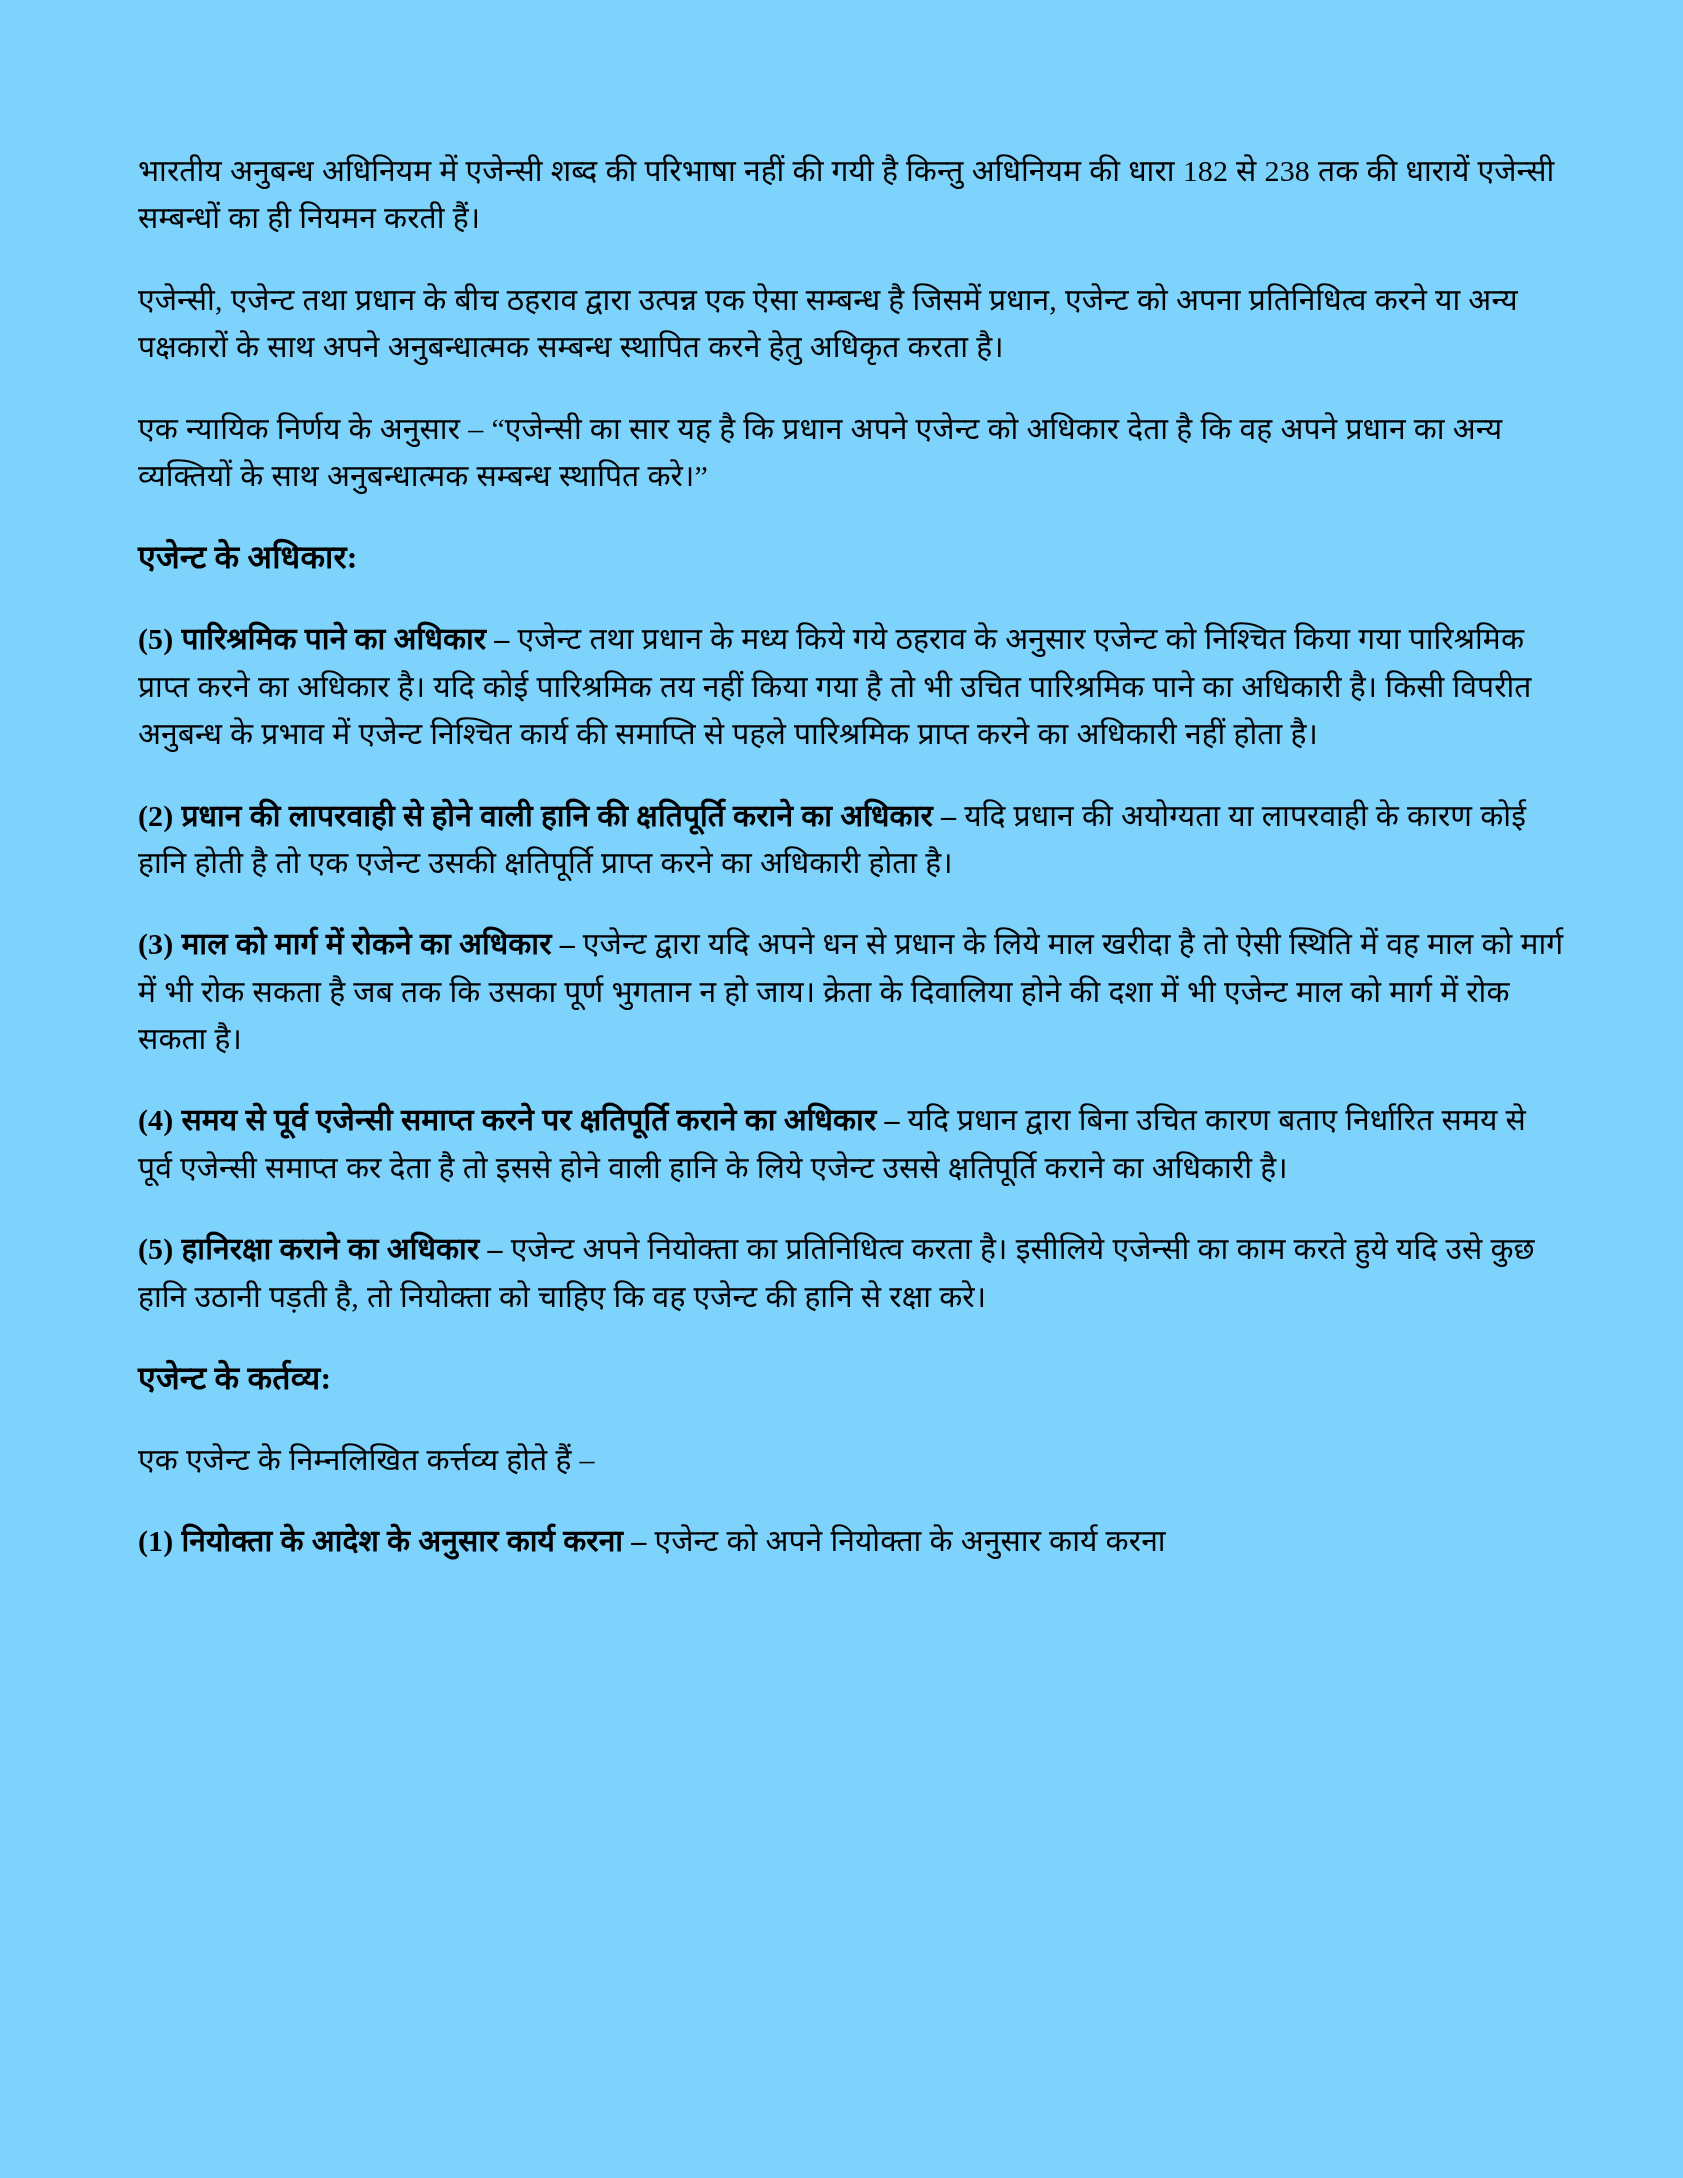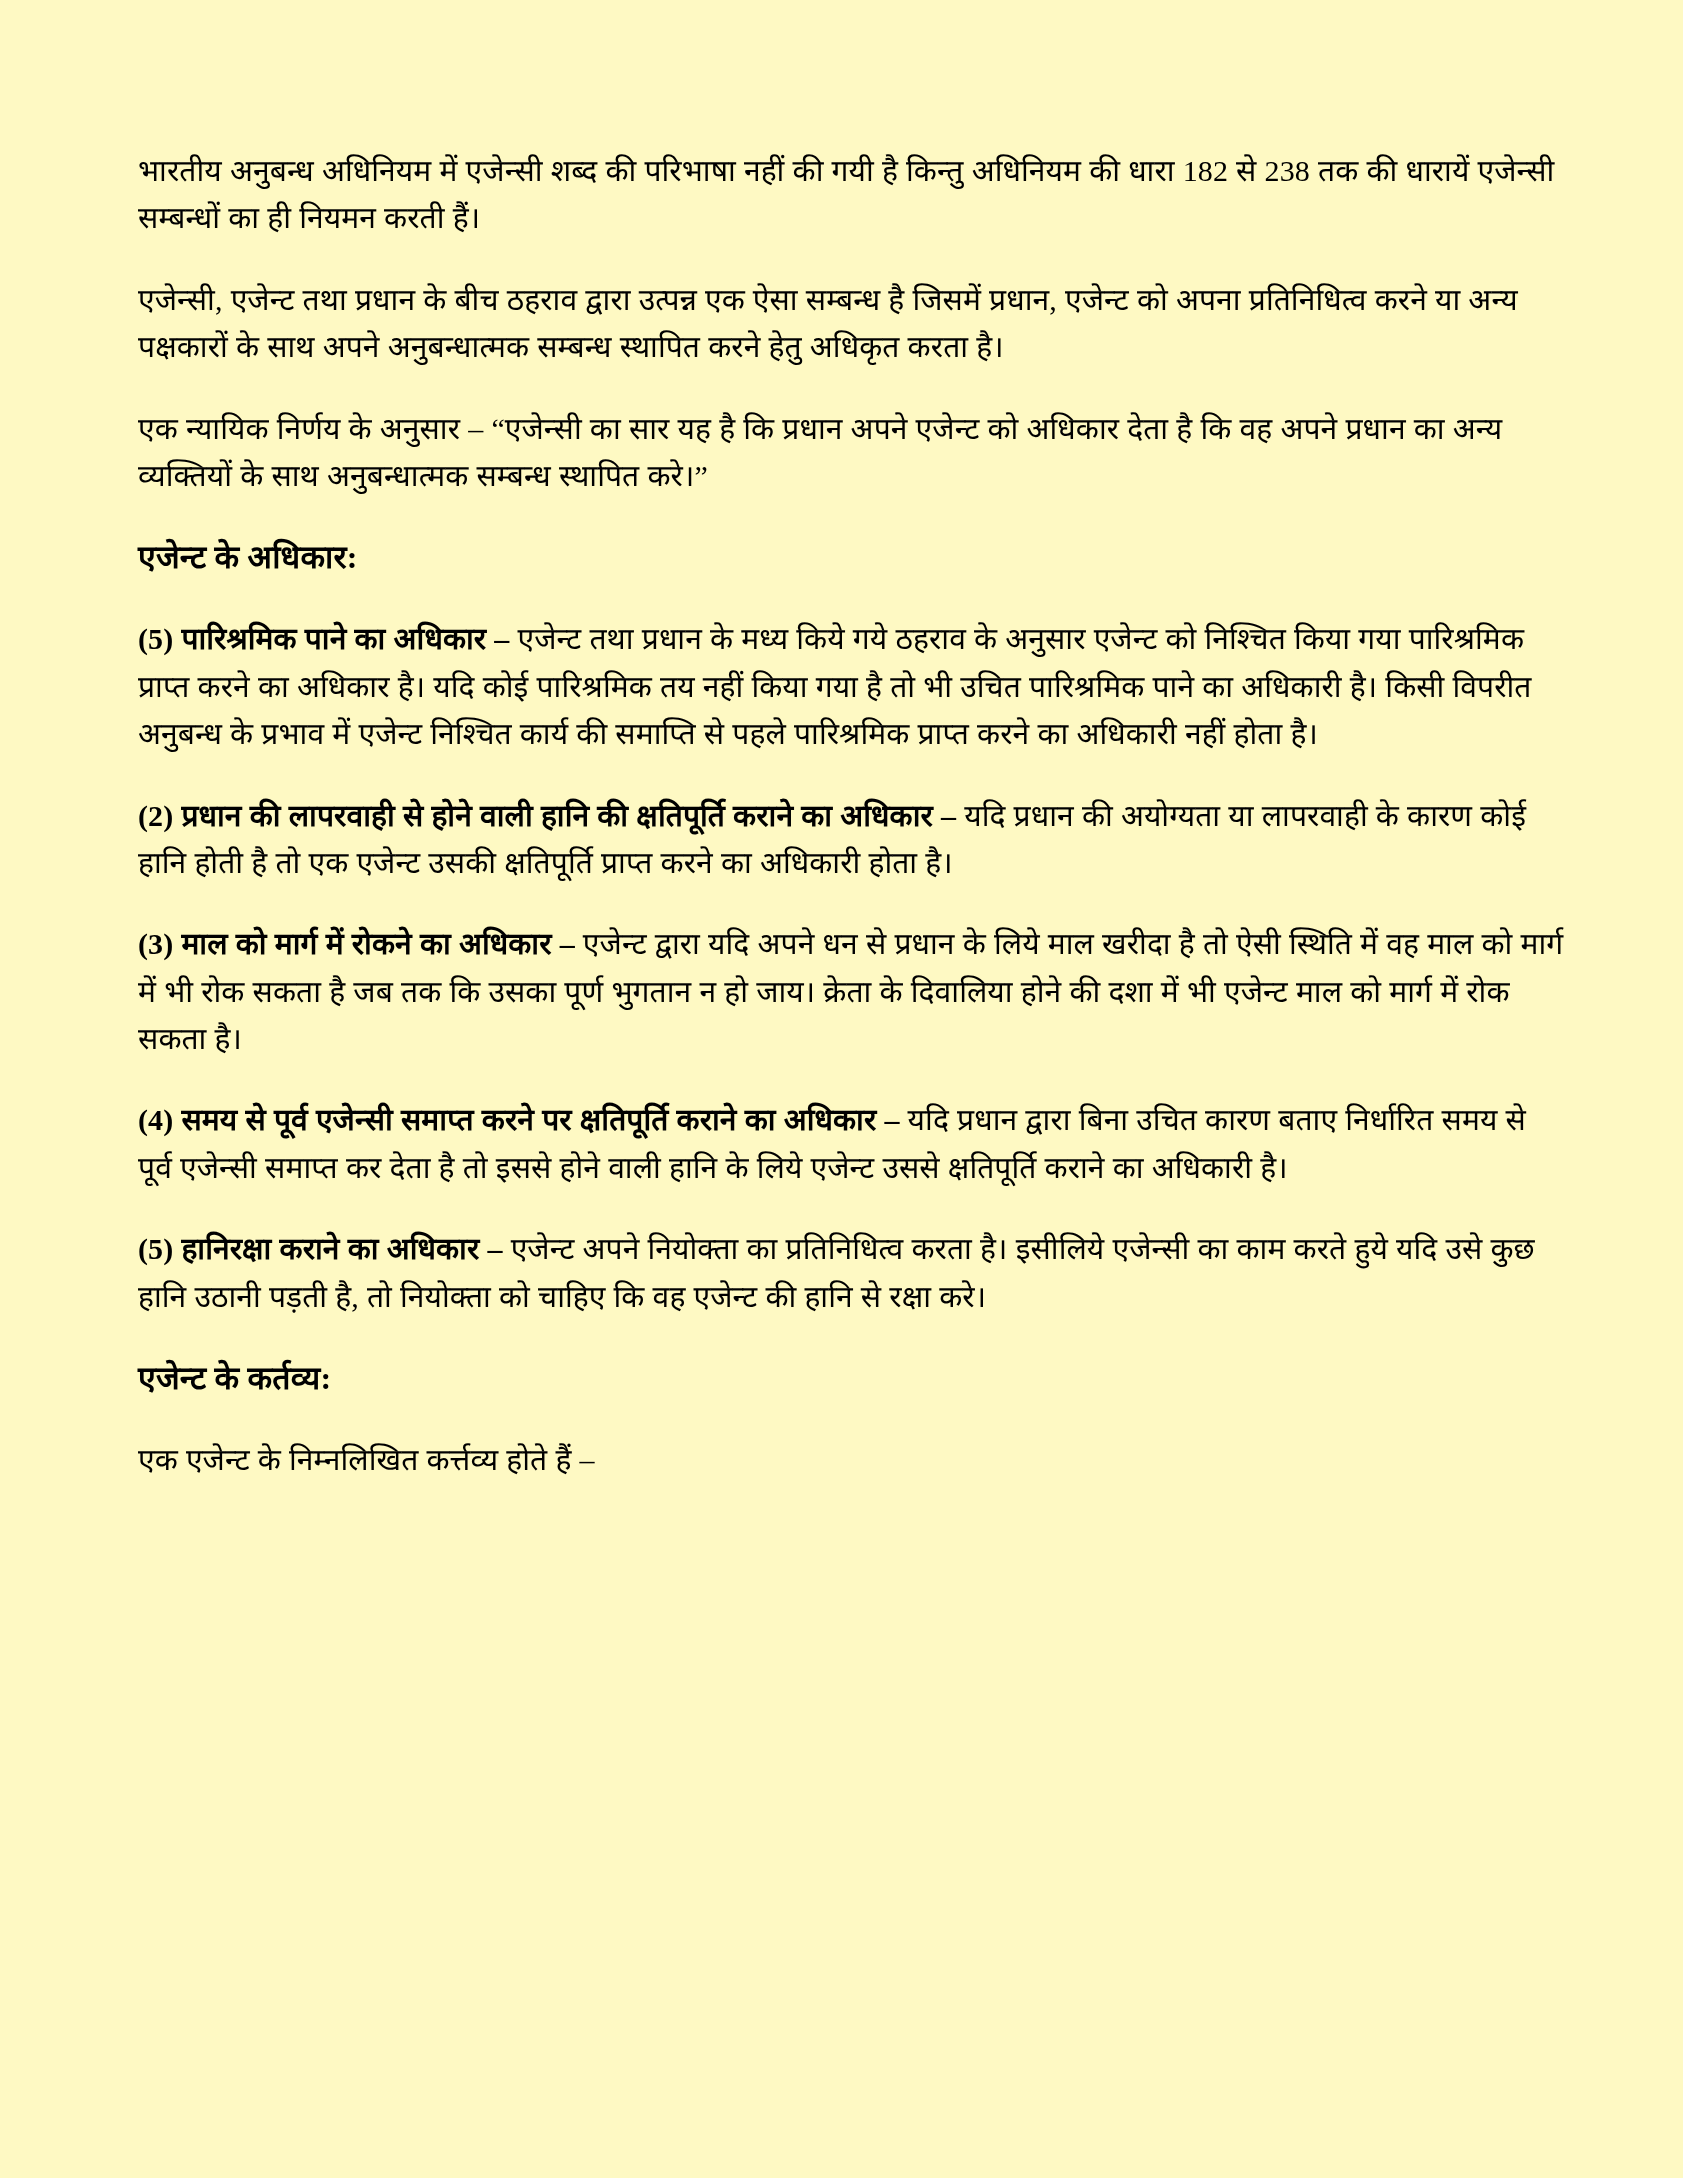--- a/index.html
+++ b/index.html
@@ -13,21 +13,21 @@
     height: 2178px;
     font-family: "Liberation Serif", "DejaVu Serif", serif;
     color: #000000;
     -webkit-font-smoothing: antialiased;
   }
   .page {
     position: relative;
     width: 1683px;
     height: 2178px;
     box-sizing: border-box;
-    background: #fef9c3;
+    background: #7dd3fc;
     padding: 147px 119px 0 138px;
     overflow: hidden;
   }
   .doc-body {
     width: 1428px;
   }
   p.para {
     margin: 0 0 34px 0;
     font-size: 30px;
     line-height: 1.58;
@@ -84,16 +84,19 @@
     </p>
 
     <p class="para">
       <span class="lead">(5) हानिरक्षा कराने का अधिकार – </span><span>एजेन्ट अपने नियोक्ता का प्रतिनिधित्व करता है। इसीलिये एजेन्सी का काम करते हुये यदि उसे कुछ हानि उठानी पड़ती है, तो नियोक्ता को चाहिए कि वह एजेन्ट की हानि से रक्षा करे।</span>
     </p>
 
     <h2 class="section-heading gap-before">एजेन्ट के कर्तव्य:</h2>
 
     <p class="para">एक एजेन्ट के निम्नलिखित कर्त्तव्य होते हैं –</p>
 
+    <p class="para">
+      <span class="lead">(1) नियोक्ता के आदेश के अनुसार कार्य करना – </span><span>एजेन्ट को अपने नियोक्ता के अनुसार कार्य करना</span>
+    </p>
 
   </div>
 </div>
 
 
 </body></html>

